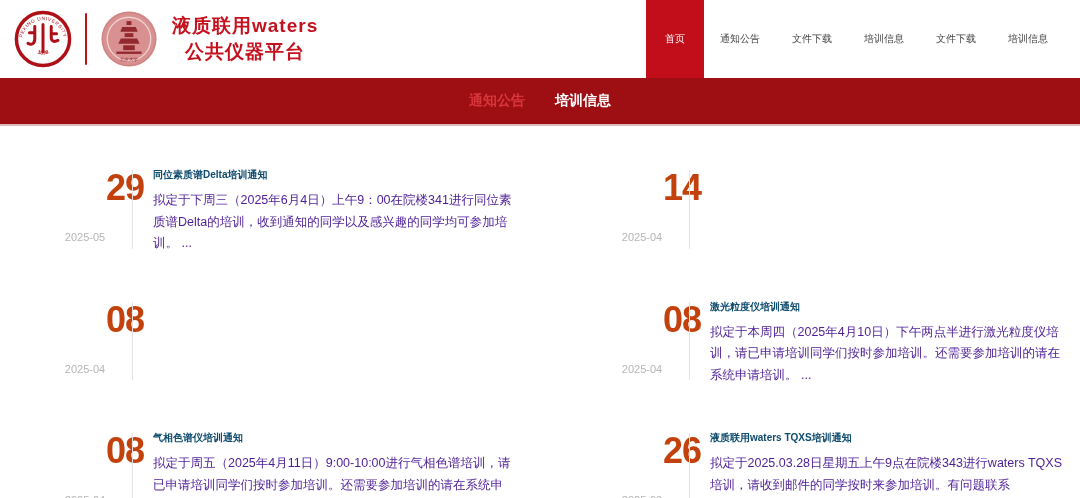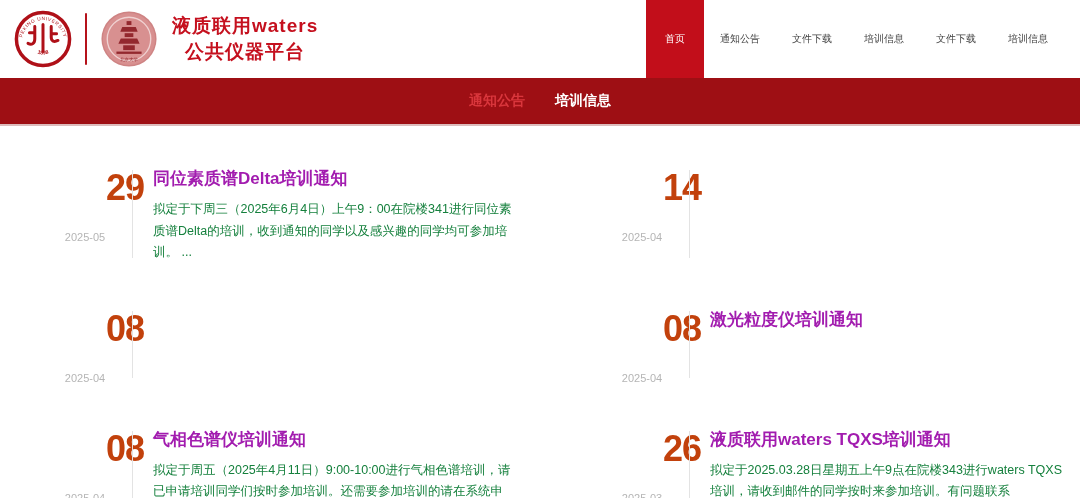--- a/index.html
+++ b/index.html
@@ -60,25 +60,25 @@
   .notice{display:flex;align-items:flex-start;cursor:pointer;}
   .ndate{width:54px;flex-shrink:0;text-align:center;padding-top:2px;}
   .nday{
     font-size:36px;font-weight:800;line-height:1;
     color:#c2410c;letter-spacing:-1px;margin-left:48px;
   }
   .nmonth{font-size:11px;color:#b5b5b5;margin-top:25px;}
   .vsep{width:1px;align-self:stretch;background:#e3e3e3;margin:2px 20px 6px 20px;}
   .nbody{flex:1;min-width:0;}
   .ntitle{
-    margin:0 0 9px 0;font-size:17px;font-weight:bold;color:#a21caf;
+    margin:0 0 9px 0;font-size:10px;font-weight:bold;color:#0c4a6e;
     line-height:1.3;
   }
   .nexcerpt{
-    margin:0;font-size:12.5px;line-height:1.72;color:#15803d;
+    margin:0;font-size:12.5px;line-height:1.72;color:#4c1d95;
   }
 </style>
 </head>
 <body>
 
 <header class="header">
   <div class="brand">
     <svg class="logo" viewBox="0 0 60 60">
       <circle cx="30" cy="30" r="27.5" fill="#fff" stroke="#AF1018" stroke-width="3.6"></circle>
       <defs>
@@ -160,20 +160,21 @@
   </article>
 
   <article class="notice">
     <div class="ndate">
       <div class="nday">08</div>
       <div class="nmonth">2025-04</div>
     </div>
     <div class="vsep"></div>
     <div class="nbody">
       <h3 class="ntitle">激光粒度仪培训通知</h3>
+      <p class="nexcerpt">拟定于本周四（2025年4月10日）下午两点半进行激光粒度仪培训，请已申请培训同学们按时参加培训。还需要参加培训的请在系统申请培训。 ...</p>
     </div>
   </article>
 
   <article class="notice">
     <div class="ndate">
       <div class="nday">08</div>
       <div class="nmonth">2025-04</div>
     </div>
     <div class="vsep"></div>
     <div class="nbody">

